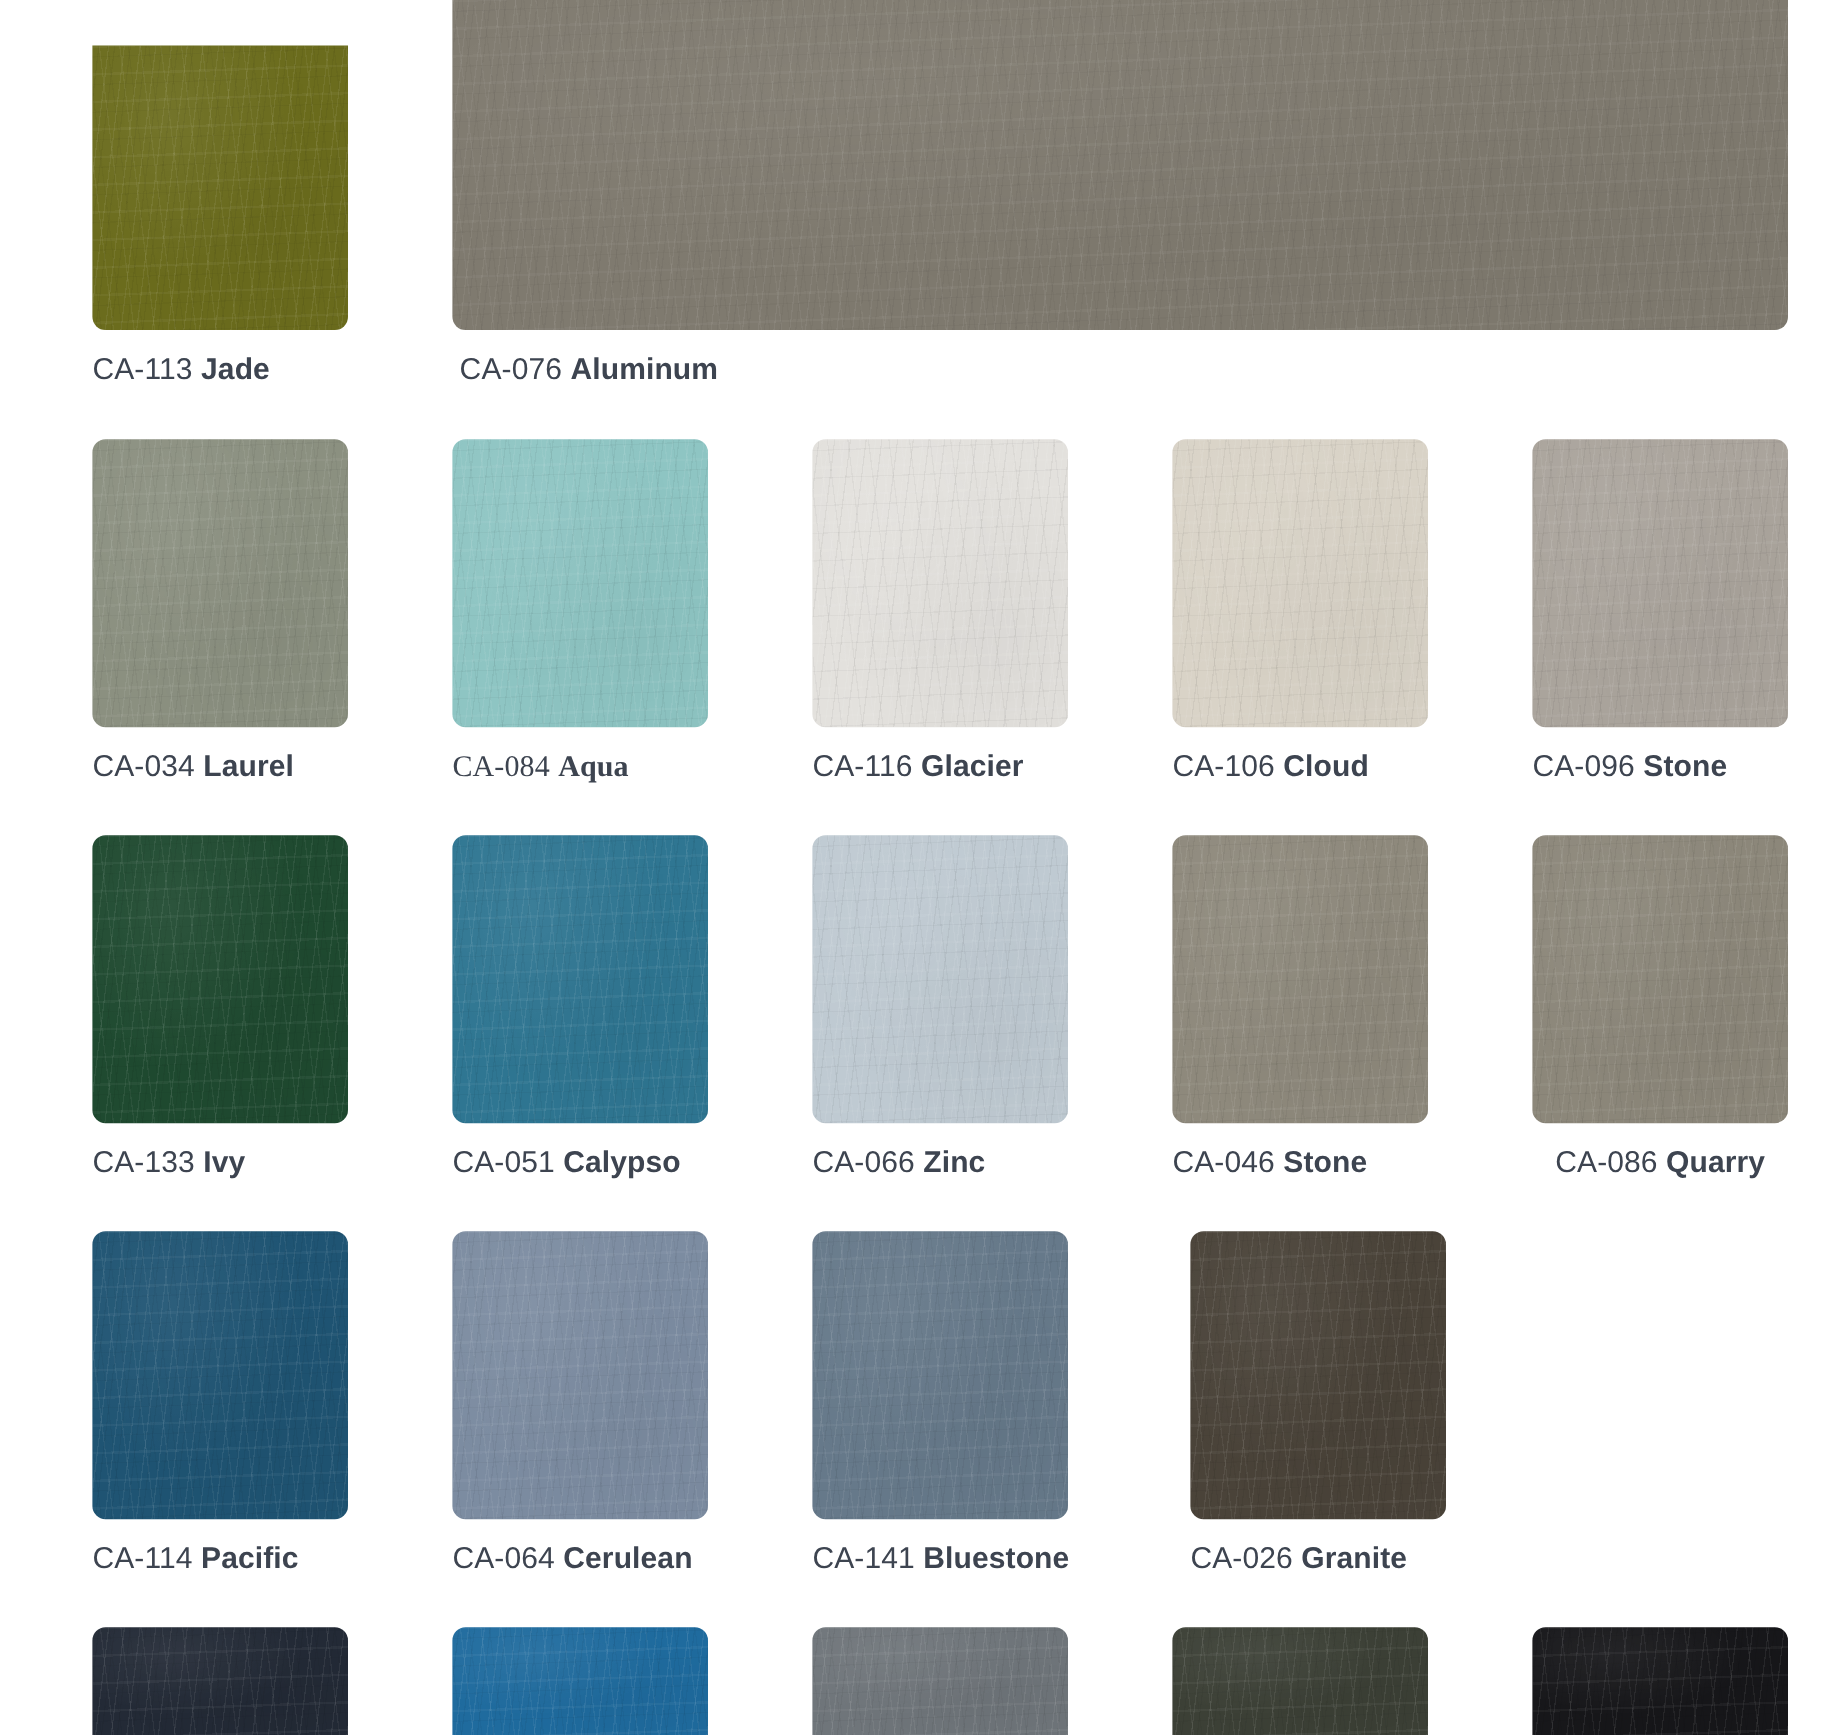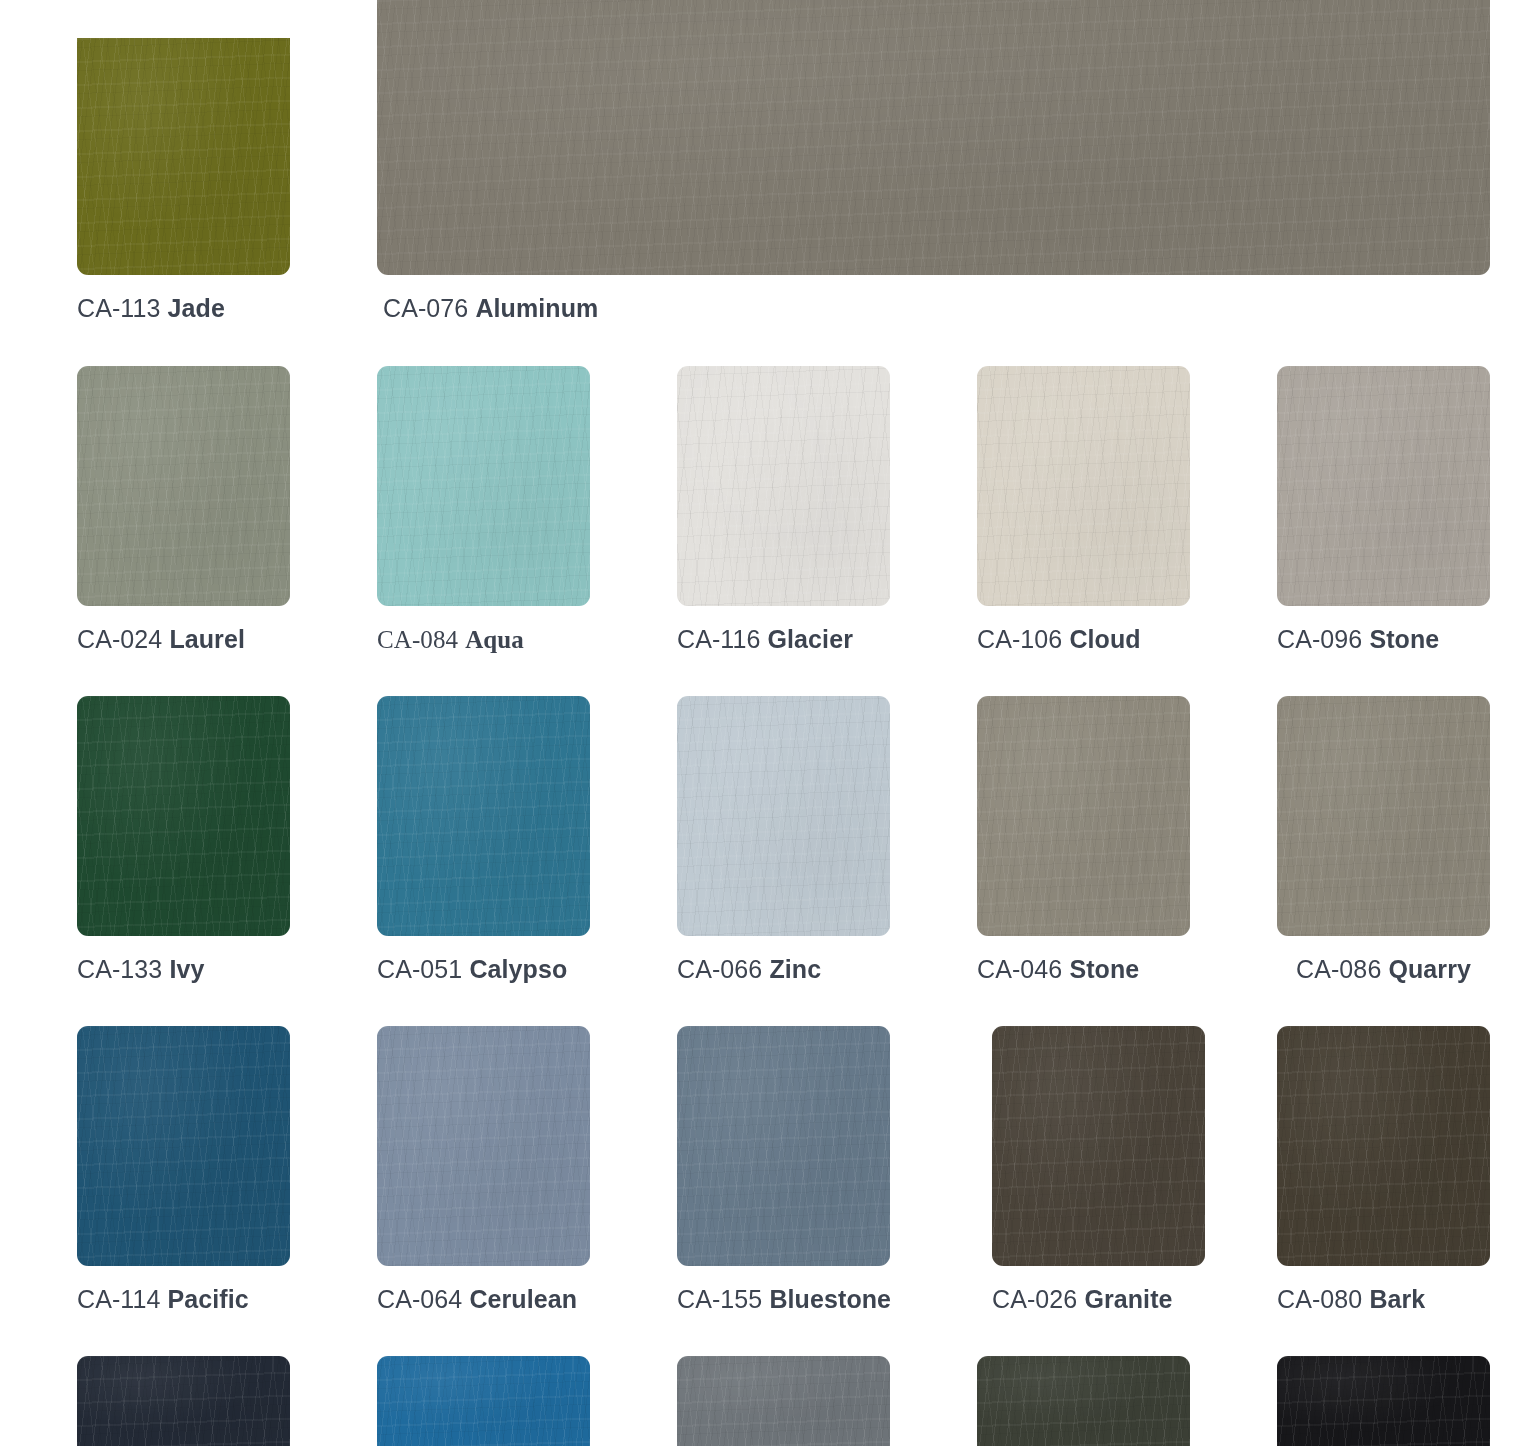--- a/index.html
+++ b/index.html
@@ -93,21 +93,21 @@
     <div class="swatch-cell" style="left: 377px; top: 0px;">
       <div class="swatch-chip" style="width: 1113px; height: 275px; background: rgb(127, 122, 111); border-top-left-radius: 0px; border-top-right-radius: 0px;">
         <div class="grain"></div>
       </div>
       <div class="swatch-label" style="margin-left: 6px;"><span class="code">CA-076</span><span class="name">Aluminum</span></div>
     </div>
     <div class="swatch-cell" style="left: 77px; top: 366px;">
       <div class="swatch-chip" style="width: 213px; height: 240px; background: rgb(139, 144, 128);">
         <div class="grain fine"></div>
       </div>
-      <div class="swatch-label"><span class="code">CA-024</span><span class="name">Laurel</span></div>
+      <div class="swatch-label"><span class="code">CA-034</span><span class="name">Laurel</span></div>
     </div>
     <div class="swatch-cell" style="left: 377px; top: 366px; font-family: Liberation Serif, serif;">
       <div class="swatch-chip" style="width: 213px; height: 240px; background: rgb(142, 197, 195);">
         <div class="grain fine"></div>
       </div>
       <div class="swatch-label"><span class="code">CA-084</span><span class="name">Aqua</span></div>
     </div>
     <div class="swatch-cell" style="left: 677px; top: 366px;">
       <div class="swatch-chip" style="width: 213px; height: 240px; background: rgb(227, 225, 221);">
         <div class="grain fine"></div>
@@ -165,34 +165,28 @@
     <div class="swatch-cell" style="left: 377px; top: 1026px;">
       <div class="swatch-chip" style="width: 213px; height: 240px; background: rgb(124, 140, 161);">
         <div class="grain fine"></div>
       </div>
       <div class="swatch-label"><span class="code">CA-064</span><span class="name">Cerulean</span></div>
     </div>
     <div class="swatch-cell" style="left: 677px; top: 1026px;">
       <div class="swatch-chip" style="width: 213px; height: 240px; background: rgb(102, 121, 138);">
         <div class="grain fine"></div>
       </div>
-      <div class="swatch-label"><span class="code">CA-155</span><span class="name">Bluestone</span></div>
+      <div class="swatch-label"><span class="code">CA-141</span><span class="name">Bluestone</span></div>
     </div>
     <div class="swatch-cell" style="left: 977px; top: 1026px; padding-left: 15px;">
       <div class="swatch-chip" style="width: 213px; height: 240px; background: rgb(74, 67, 57);">
         <div class="grain fine"></div>
       </div>
       <div class="swatch-label"><span class="code">CA-026</span><span class="name">Granite</span></div>
     </div>
-    <div class="swatch-cell" style="left: 1277px; top: 1026px;">
-      <div class="swatch-chip" style="width: 213px; height: 240px; background: rgb(69, 62, 50);">
-        <div class="grain fine"></div>
-      </div>
-      <div class="swatch-label"><span class="code">CA-080</span><span class="name">Bark</span></div>
-    </div>
     <div class="swatch-cell" style="left: 77px; top: 1356px;">
       <div class="swatch-chip" style="width: 213px; height: 90px; background: rgb(35, 42, 54); border-bottom-left-radius: 0px; border-bottom-right-radius: 0px;">
         <div class="grain fine"></div>
       </div>
     </div>
     <div class="swatch-cell" style="left: 377px; top: 1356px;">
       <div class="swatch-chip" style="width: 213px; height: 90px; background: rgb(31, 107, 158); border-bottom-left-radius: 0px; border-bottom-right-radius: 0px;">
         <div class="grain fine"></div>
       </div>
     </div>

